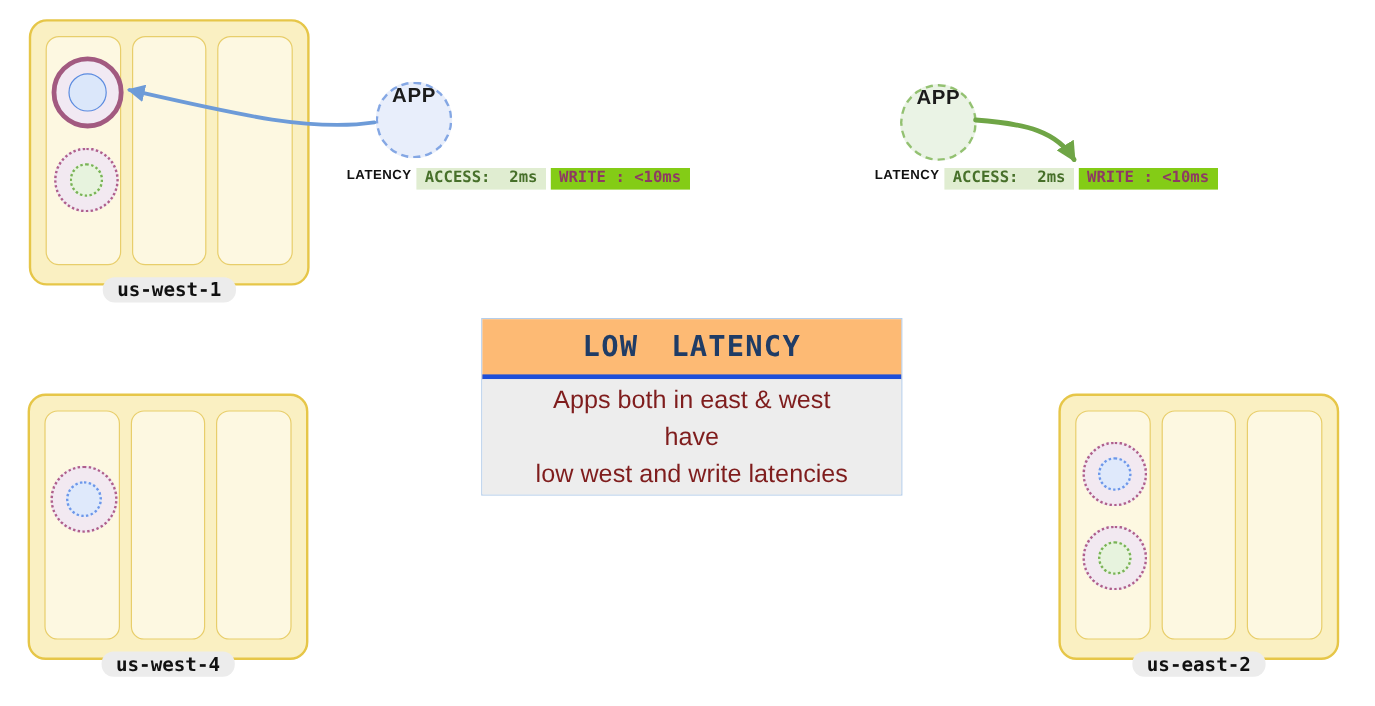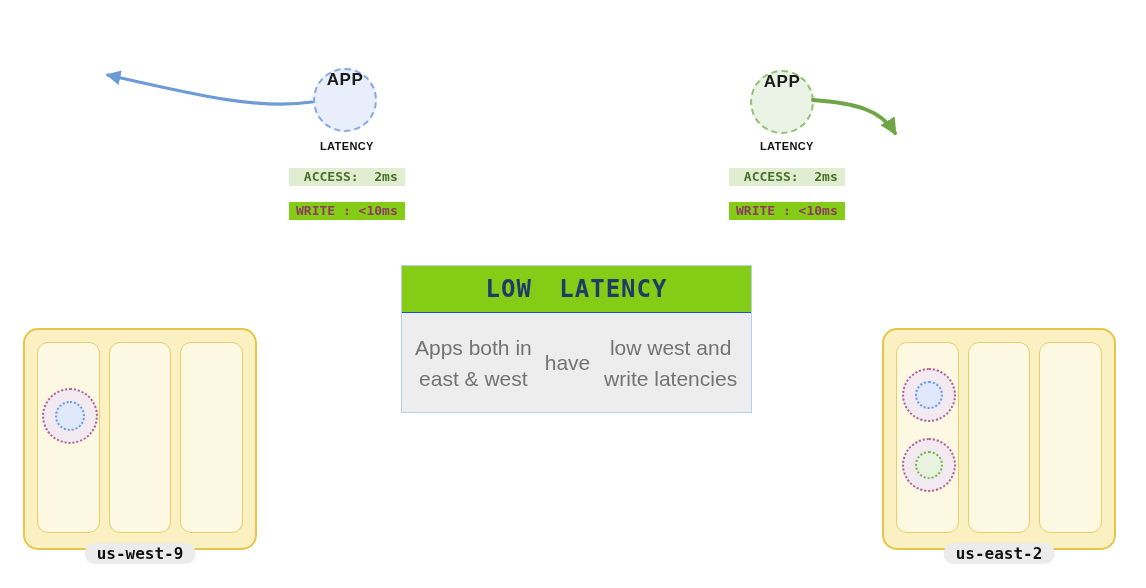--- a/index.html
+++ b/index.html
@@ -37,69 +37,85 @@
   .in-green-dotted{border:2px dotted #79b356;background:#e7f3de;}
   
   .app{
     position:absolute;width:64px;height:64px;border-radius:50%;box-sizing:border-box;
     display:flex;align-items:flex-start;justify-content:center;
     font-size:17px;font-weight:bold;letter-spacing:0.5px;color:#1b1b1b;
   }
   .app-west{background:#e8eefb;border:2px dashed #84a7e4;}
   .app-east{background:#eaf3e5;border:2px dashed #93c171;}
   
-  .latency{position:absolute;display:flex;flex-direction:column;gap:16px;}
+  .latency{position:absolute;display:flex;gap:4px;}
   .lat-head{
     text-align:center;font-size:11px;font-weight:bold;color:#111;letter-spacing:0.4px;
   }
   .lat-row{
     font-family:"DejaVu Sans Mono",monospace;font-weight:bold;font-size:13px;
     padding:2px 7px;white-space:pre;line-height:14px;
   }
   .lat-access{background:#e0edd1;color:#47702a;text-align:right;}
   .lat-write{background:#84cc16;color:#8e3a63;}
   
   .callout{
     position:absolute;left:401px;top:265px;width:351px;height:148px;box-sizing:border-box;
     border:1.5px solid #b5ceea;display:flex;flex-direction:column;
   }
   .callout-header{
-    height:46px;background:#84cc16;display:flex;align-items:center;justify-content:center;
-    border-bottom:1px solid #1d4ed8;
+    height:46px;background:#fdba74;display:flex;align-items:center;justify-content:center;
+    border-bottom:4px solid #1d4ed8;
   }
   .callout-title{
     font-family:"DejaVu Sans Mono",monospace;font-weight:bold;font-size:24px;
     color:#1f3c66;letter-spacing:1px;word-spacing:12px;white-space:pre;
   }
   .callout-body{
-    flex:1;background:#ededed;display:flex;flex-direction:row;
+    flex:1;background:#ededed;display:flex;flex-direction:column;
     align-items:center;justify-content:center;
-    font-size:21px;color:#737373;line-height:31px;text-align:center;
+    font-size:21px;color:#7f1d1d;line-height:31px;text-align:center;
   }
   
   .arrows{position:absolute;left:0;top:0;pointer-events:none;}
 </style>
 </head>
 <body>
 
 <div class="canvas">
 
+  <div class="region" style="left:24px;top:16px;">
+    <div class="zones">
+      <div class="zone"></div>
+      <div class="zone"></div>
+      <div class="zone"></div>
+    </div>
+    <div class="node ring-solid" style="left:17px;top:29px;width:60px;height:60px;">
+      <div class="inner in-blue-solid" style="width:32px;height:32px;"></div>
+    </div>
+    <div class="node ring-dotted" style="left:19px;top:105px;width:54px;height:54px;">
+      <div class="inner in-green-dotted" style="width:28px;height:28px;"></div>
+    </div>
+    <div class="pill">
+      <span>us-west-1</span>
+    </div>
+  </div>
 
 
   <div class="region" style="left:23px;top:328px;">
     <div class="zones">
       <div class="zone"></div>
       <div class="zone"></div>
       <div class="zone"></div>
     </div>
     <div class="node ring-dotted" style="left:17px;top:58px;width:56px;height:56px;">
       <div class="inner in-blue-dotted" style="width:30px;height:30px;"></div>
     </div>
     <div class="pill">
-      <span>us-west-9</span>
+      <span>us-west-4</span>
     </div>
   </div>
 
   <div class="region" style="left:882px;top:328px;">
     <div class="zones">
       <div class="zone"></div>
       <div class="zone"></div>
       <div class="zone"></div>
     </div>
     <div class="node ring-dotted" style="left:18px;top:38px;width:54px;height:54px;">

